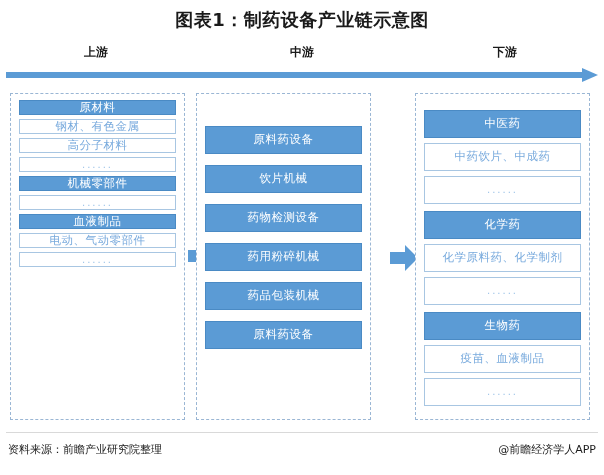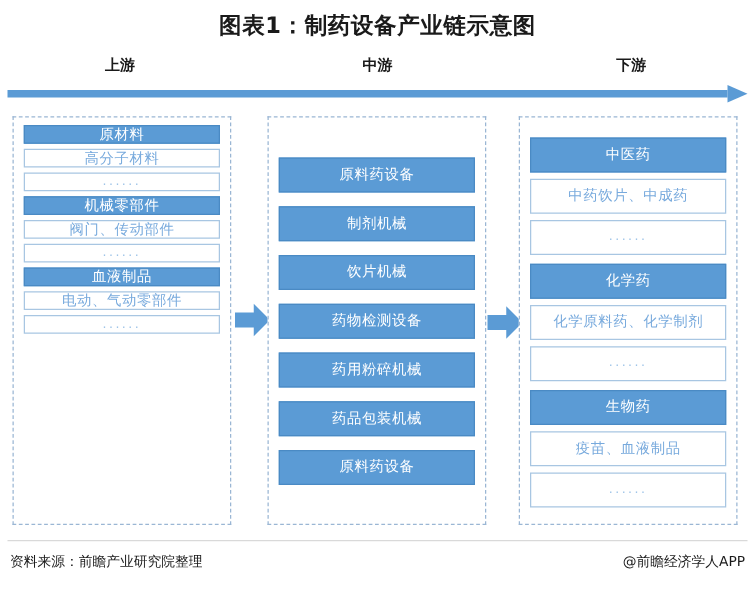--- a/index.html
+++ b/index.html
@@ -34,21 +34,21 @@
     border-top:7px solid transparent;border-bottom:7px solid transparent;
     border-left:16px solid #5b9bd5;
   }
 
   .column{
     position:absolute;top:93px;width:175px;height:327px;
     border:1px dashed #9ab6d4;box-sizing:border-box;
     background:#ffffff;
   }
   .column.c0{left:10px;}
-  .column.c1{left:214px;}
+  .column.c1{left:196px;}
   .column.c2{left:415px;padding-left:16px;}
 
   .col-inner{position:absolute;left:8px;right:8px;top:0;}
 
   .box{
     box-sizing:border-box;width:100%;
     display:flex;align-items:center;justify-content:center;
     font-size:11.5px;line-height:1;letter-spacing:0.5px;
   }
   .box.header{
@@ -111,40 +111,39 @@
 </div>
 
 <div class="flow-arrow">
   <div class="bar"></div>
   <div class="head"></div>
 </div>
 
 <div class="column c0">
   <div class="col-inner">
       <div class="box header">原材料</div>
+      <div class="box plain">钢材、有色金属</div>
       <div class="box plain">高分子材料</div>
       <div class="box dots">......</div>
       <div class="box header">机械零部件</div>
-      <div class="box plain">阀门、传动部件</div>
       <div class="box dots">......</div>
       <div class="box header">血液制品</div>
       <div class="box plain">电动、气动零部件</div>
       <div class="box dots">......</div>
     </div>
 </div>
 
 <div class="conn a1">
   <div class="shaft"></div>
   <div class="tip"></div>
 </div>
 
 <div class="column c1">
   <div class="col-inner">
       <div class="box header">原料药设备</div>
-      <div class="box header">制剂机械</div>
       <div class="box header">饮片机械</div>
       <div class="box header">药物检测设备</div>
       <div class="box header">药用粉碎机械</div>
       <div class="box header">药品包装机械</div>
       <div class="box header">原料药设备</div>
     </div>
 </div>
 
 <div class="conn a2">
   <div class="shaft"></div>

